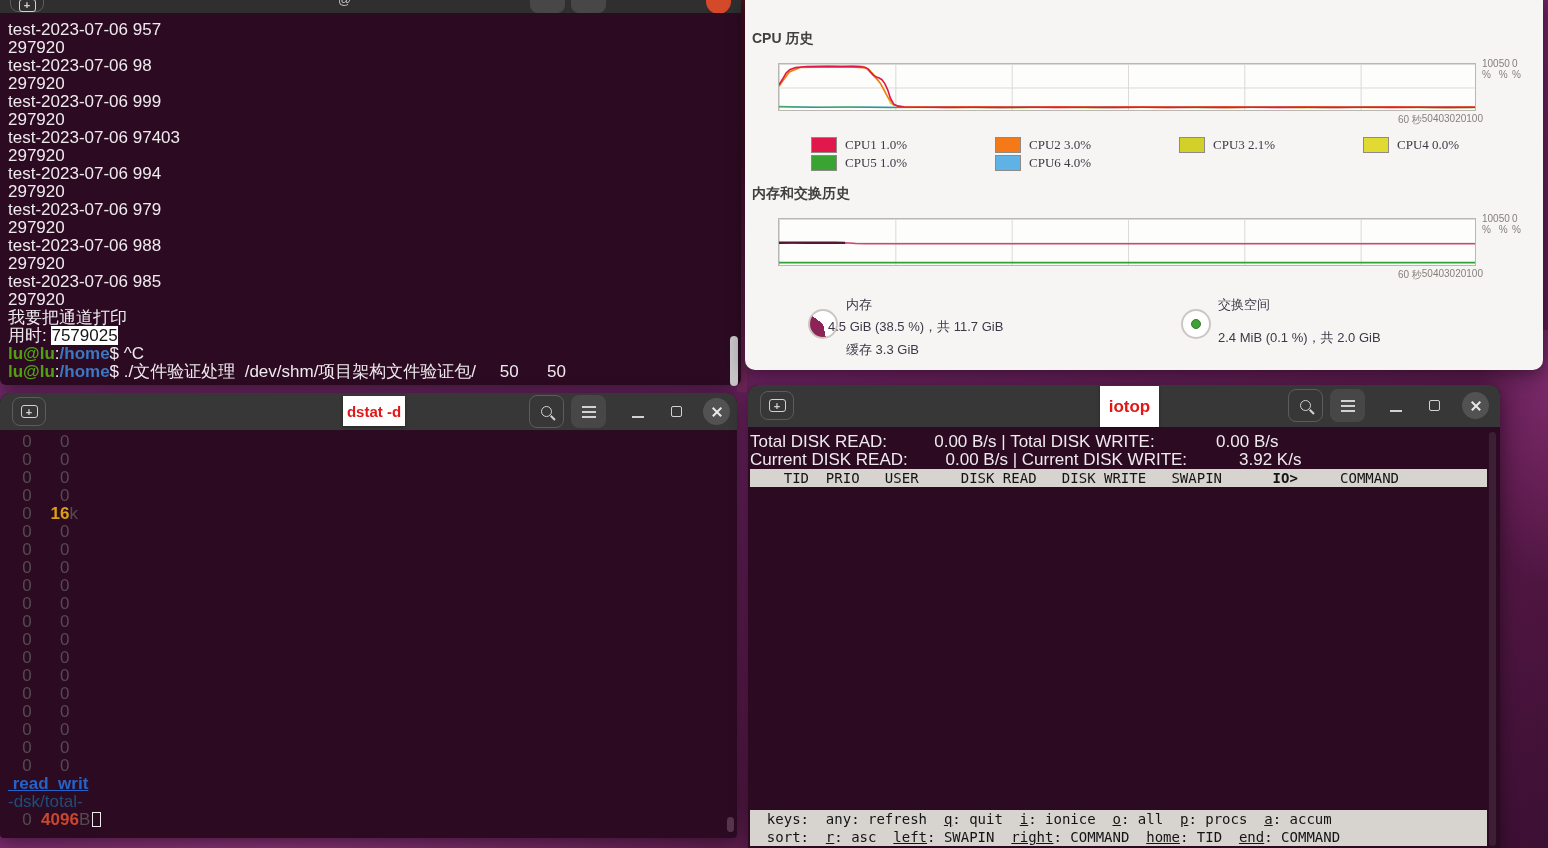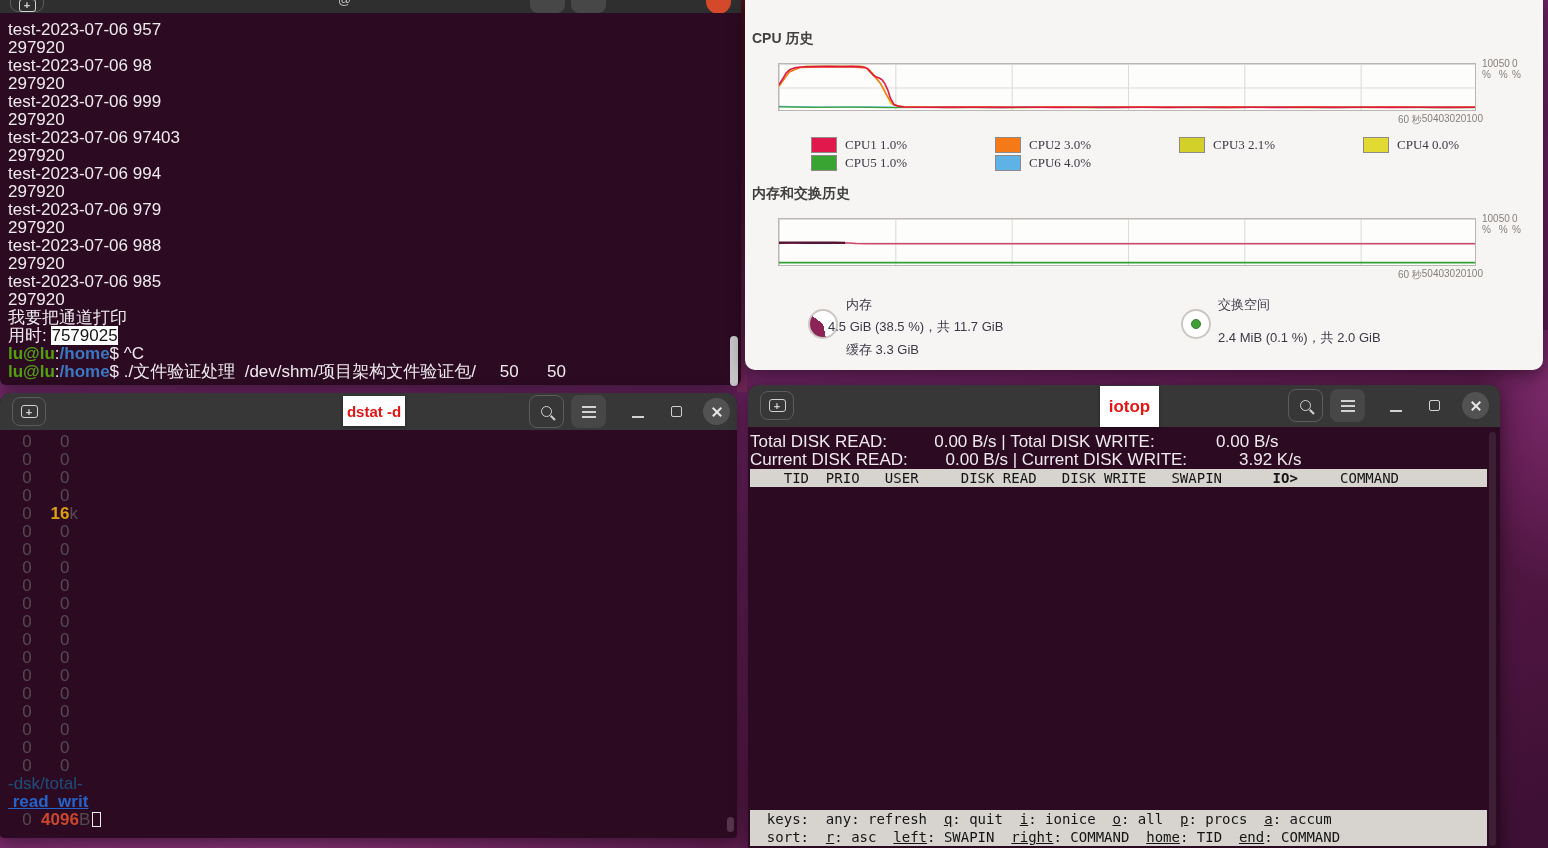--- a/index.html
+++ b/index.html
@@ -255,22 +255,22 @@
       <div class="tline"><span class="seg dim">   0      0</span></div>
       <div class="tline"><span class="seg dim">   0      0</span></div>
       <div class="tline"><span class="seg dim">   0      0</span></div>
       <div class="tline"><span class="seg dim">   0      0</span></div>
       <div class="tline"><span class="seg dim">   0      0</span></div>
       <div class="tline"><span class="seg dim">   0      0</span></div>
       <div class="tline"><span class="seg dim">   0      0</span></div>
       <div class="tline"><span class="seg dim">   0      0</span></div>
       <div class="tline"><span class="seg dim">   0      0</span></div>
       <div class="tline"><span class="seg dim">   0      0</span></div>
+      <div class="tline"><span class="seg blue-bu"> read  writ</span></div>
       <div class="tline"><span class="seg navy">-dsk/total-</span></div>
-      <div class="tline"><span class="seg blue-bu"> read  writ</span></div>
       <div class="tline"><span class="seg dim">   0  </span><span class="seg red-b">4096</span><span class="seg dim">B</span><span class="seg cursor"></span></div>
     </div>
   <div class="scroll-thumb" style="right:3px; top:424px; width:7px; height:15px; background:#58354e;"></div>
 </div>
 
 <div class="window" id="iotop">
   <div class="titlebar">
     <div class="tb-btn tb-outline" style="left:12px; top:6px; width:34px; height:29px;">
       <span class="icon-newtab"></span>
     </div>

